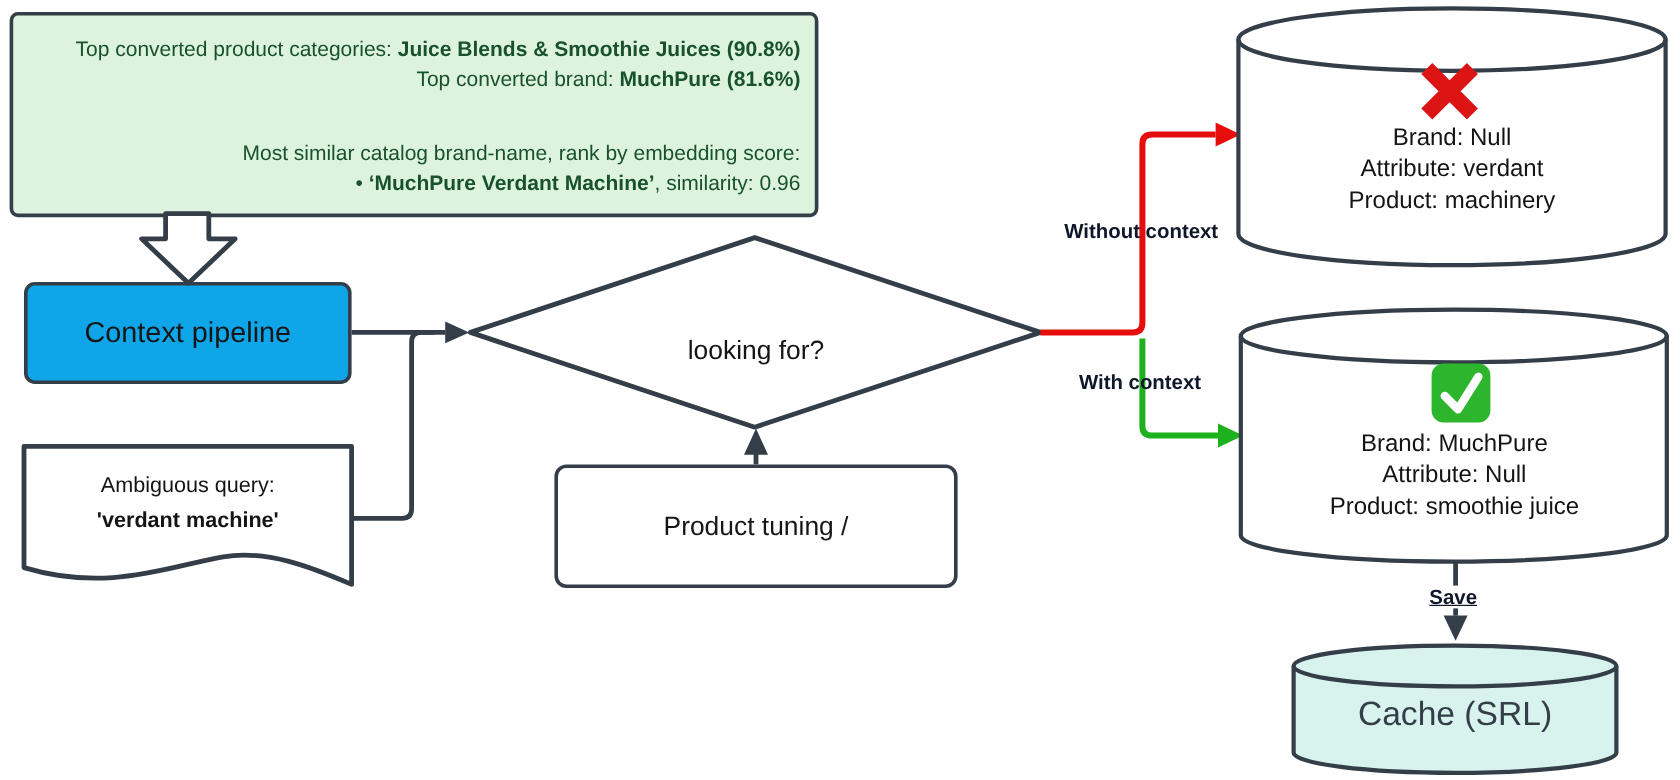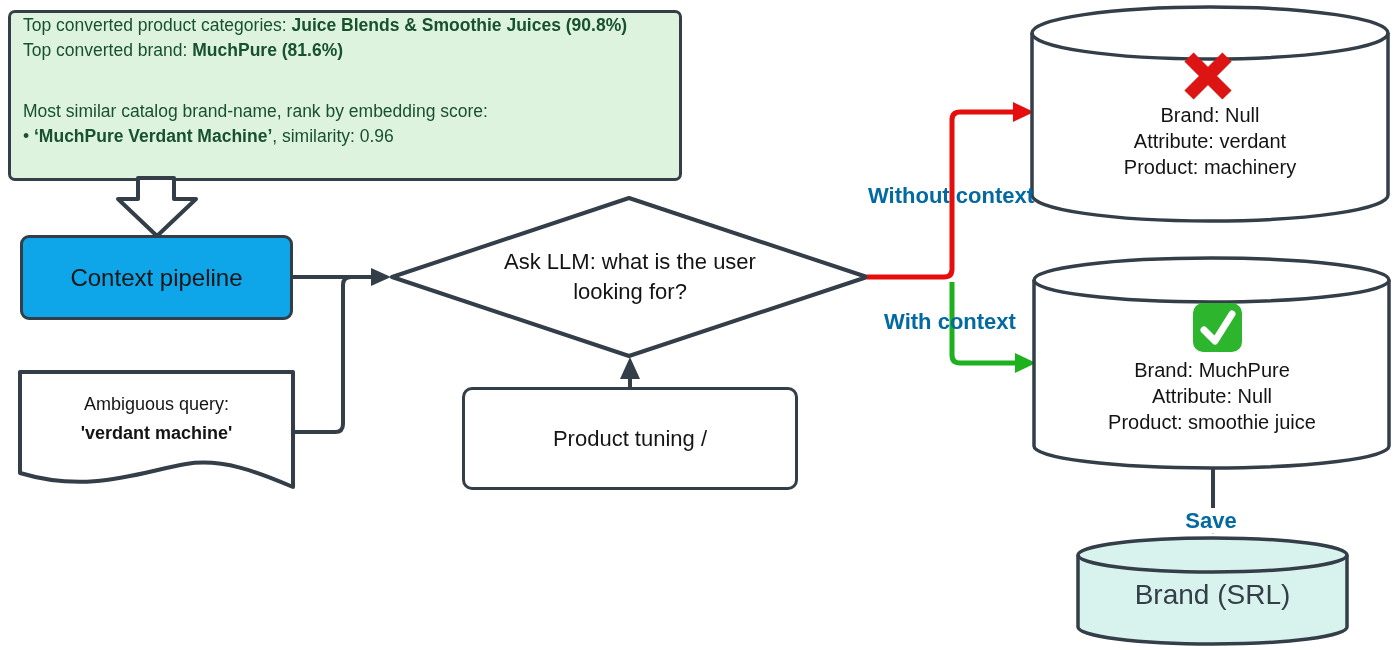--- a/index.html
+++ b/index.html
@@ -9,22 +9,22 @@
     background:#ffffff; overflow:hidden;
   }
   .layer-svg { position:absolute; left:0; top:0; z-index:2; }
   .txt { position:absolute; z-index:3; text-align:center; color:#141414; }
   .b { font-weight:bold; }
 
   
   .info-box {
     position:absolute; z-index:1; left:8px; top:10px; width:674px; height:171px;
     box-sizing:border-box; background:#def3de; border:3px solid #333e48; border-radius:7px;
-    padding:0 12px; color:#17512d; font-size:17.5px; line-height:25px;
-    text-align:left;
+    padding:16px 12px; color:#17512d; font-size:17.5px; line-height:25px;
+    text-align:right;
   }
   .info-gap { height:36px; }
 
   
   .node-context {
     position:absolute; z-index:1; left:20px; top:235px; width:273px; height:85px;
     box-sizing:border-box; background:#0ea5e9; border:3.5px solid #333e48; border-radius:9px;
     display:flex; align-items:center; justify-content:center;
     font-size:24px; color:#161616;
   }
@@ -39,24 +39,24 @@
   .ambiguous-label { left:20px; top:390px; width:273px; font-size:18px; line-height:29px; }
   .diamond-label   { left:450px; top:247px; width:360px; font-size:22px; line-height:30px; }
   .db-lines        { font-size:20px; line-height:26px; }
   .db1-lines       { left:1060px; top:102px; width:300px; }
   .db2-lines       { left:1062px; top:357px; width:300px; }
   .cache-label {
     left:1078px; top:557px; width:269px; height:76px;
     display:flex; align-items:center; justify-content:center;
     font-size:28px; color:#333e48;
   }
-  .edge-label { font-size:22px; font-weight:bold; color:#0369a1; }
+  .edge-label { font-size:17px; font-weight:bold; color:#0f172a; }
   .lbl-without { left:851px; top:183px; width:200px; }
   .lbl-with    { left:850px; top:309px; width:200px; }
-  .lbl-save    { left:1161px; top:508px; width:100px; }
+  .lbl-save    { left:1161px; top:488px; width:100px;text-decoration:underline; }
   .lbl-save span { background:#ffffff; padding:0 5px; }
 </style>
 </head>
 <body>
 
 <div class="canvas">
 
   <div class="info-box">
     <div><span>Top converted product categories: </span><span class="b">Juice Blends &amp; Smoothie Juices (90.8%)</span></div>
     <div><span>Top converted brand: </span><span class="b">MuchPure (81.6%)</span></div>
@@ -124,38 +124,38 @@
       <path d="M1204,330 L1215,341 L1232,314" stroke="#ffffff" stroke-width="7" fill="none" stroke-linecap="round" stroke-linejoin="round"></path>
     </g>
   </svg>
 
   <div class="txt ambiguous-label">
     <span>Ambiguous query:</span><br>
     <span class="b">'verdant machine'</span>
   </div>
 
   <div class="txt diamond-label">
-    <span>Ask LLM: what is the user</span><br>
+    <br>
     <span>looking for?</span>
   </div>
 
   <div class="txt db-lines db1-lines">
     <div>Brand: Null</div>
     <div>Attribute: verdant</div>
     <div>Product: machinery</div>
   </div>
 
   <div class="txt db-lines db2-lines">
     <div>Brand: MuchPure</div>
     <div>Attribute: Null</div>
     <div>Product: smoothie juice</div>
   </div>
 
   <div class="txt cache-label">
-    <span>Brand (SRL)</span>
+    <span>Cache (SRL)</span>
   </div>
 
   <div class="txt edge-label lbl-without">Without context</div>
   <div class="txt edge-label lbl-with">With context</div>
   <div class="txt edge-label lbl-save">
     <span>Save</span>
   </div>
 
 </div>
 

